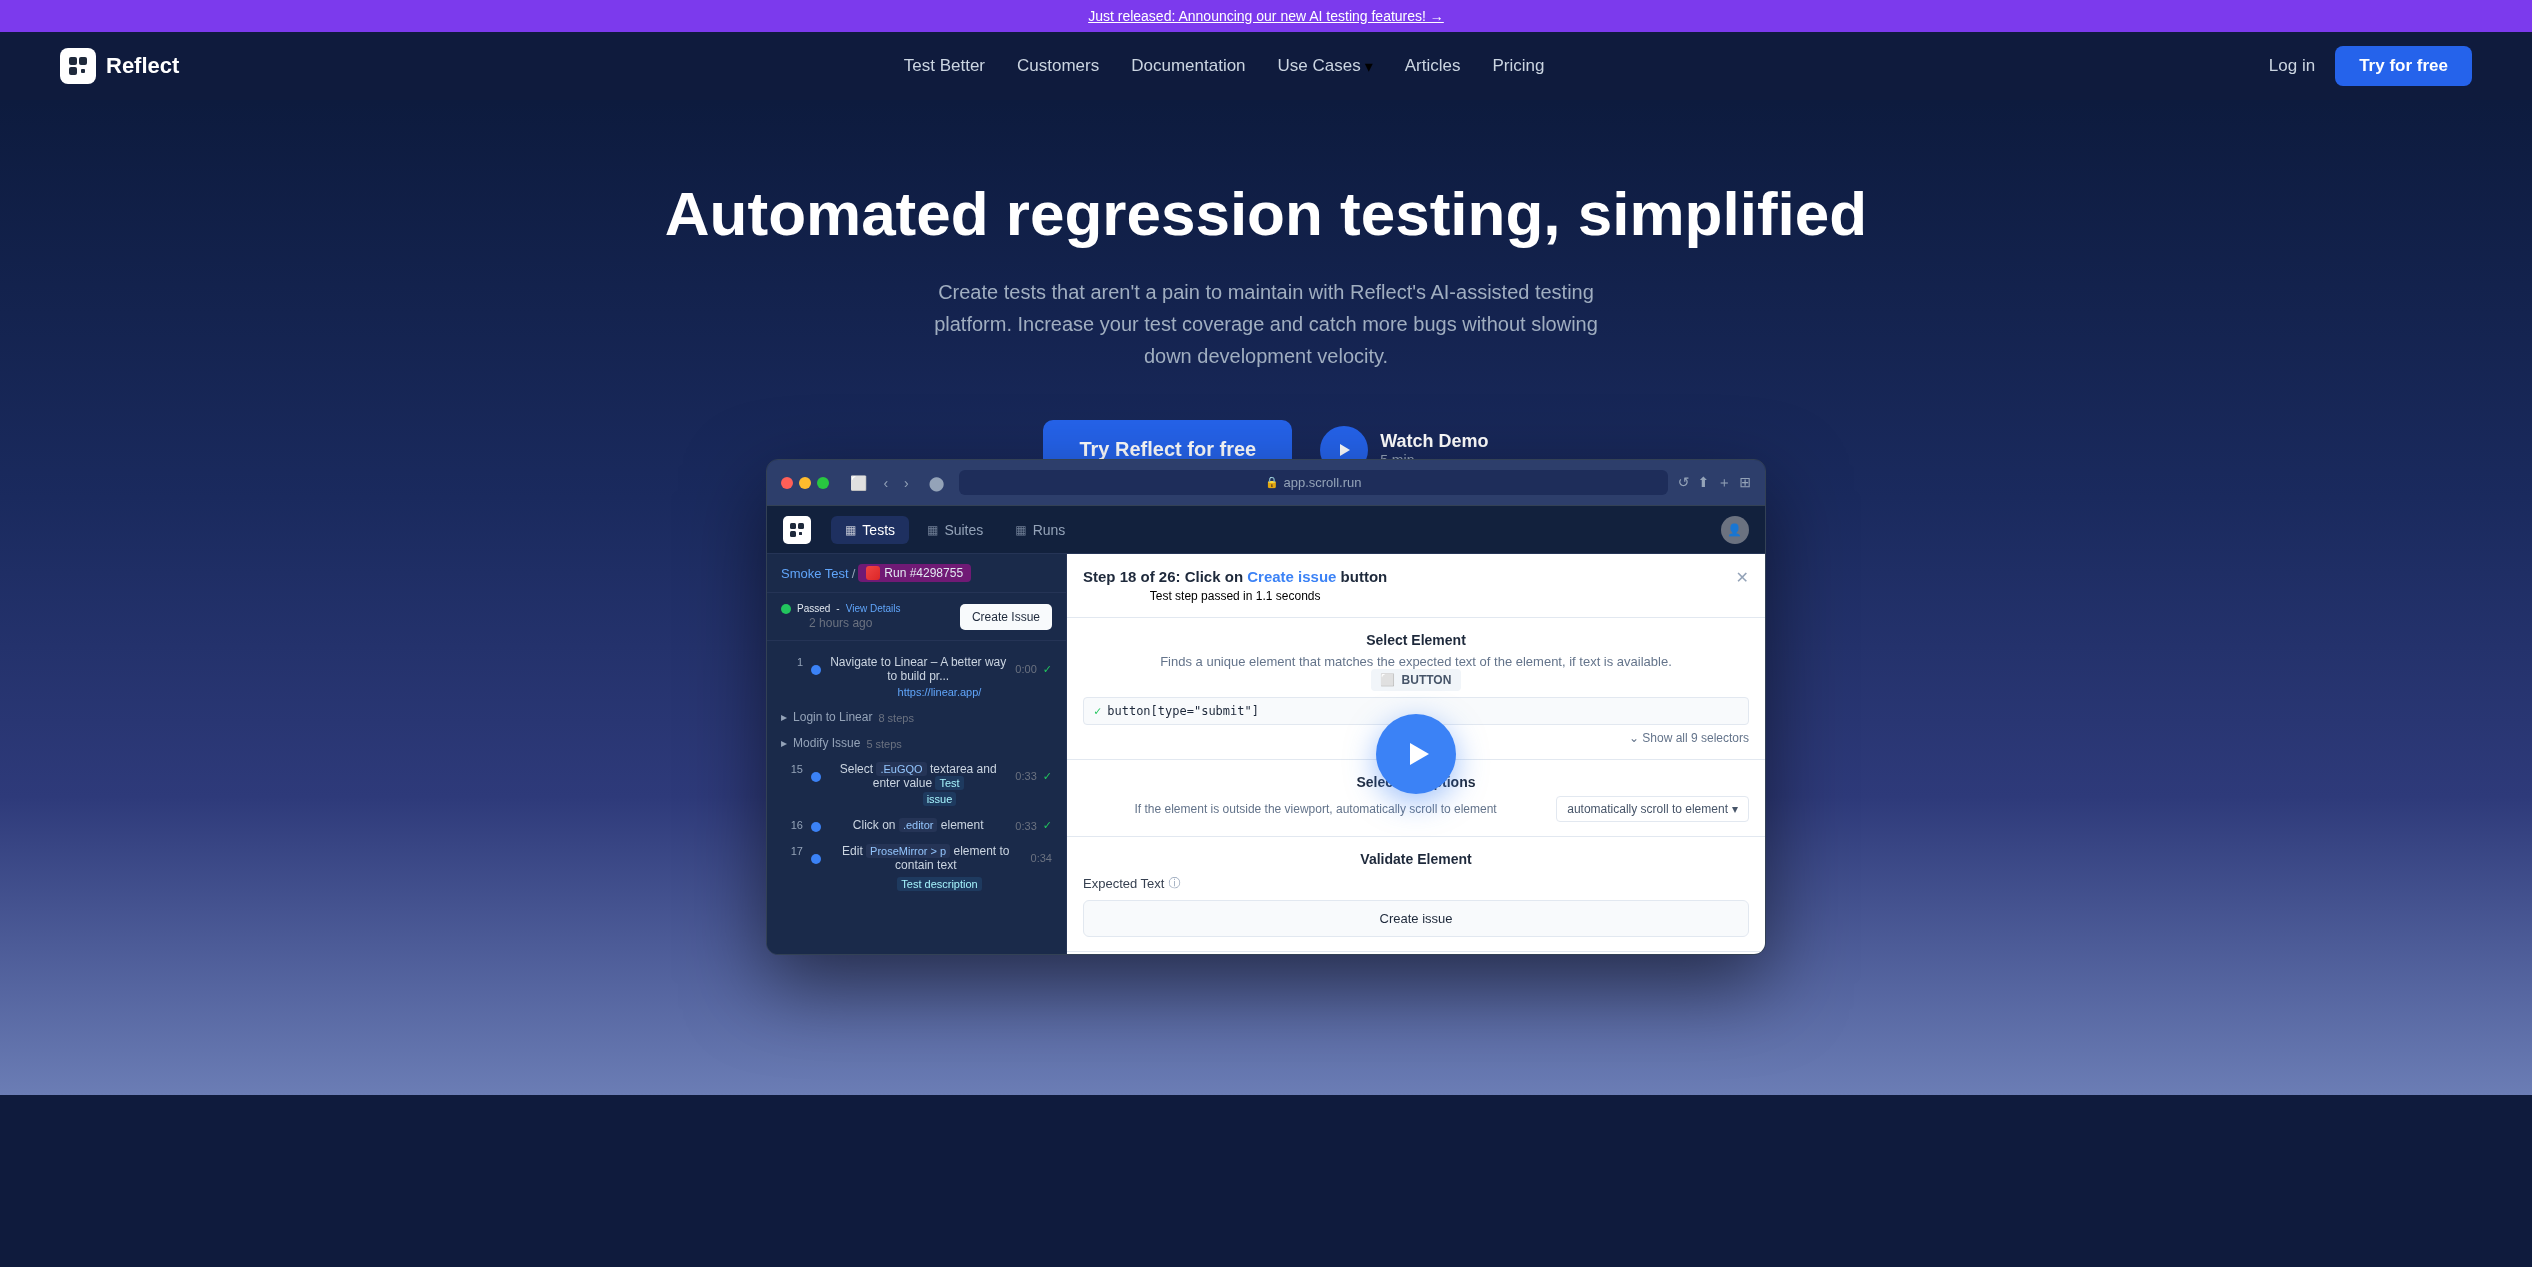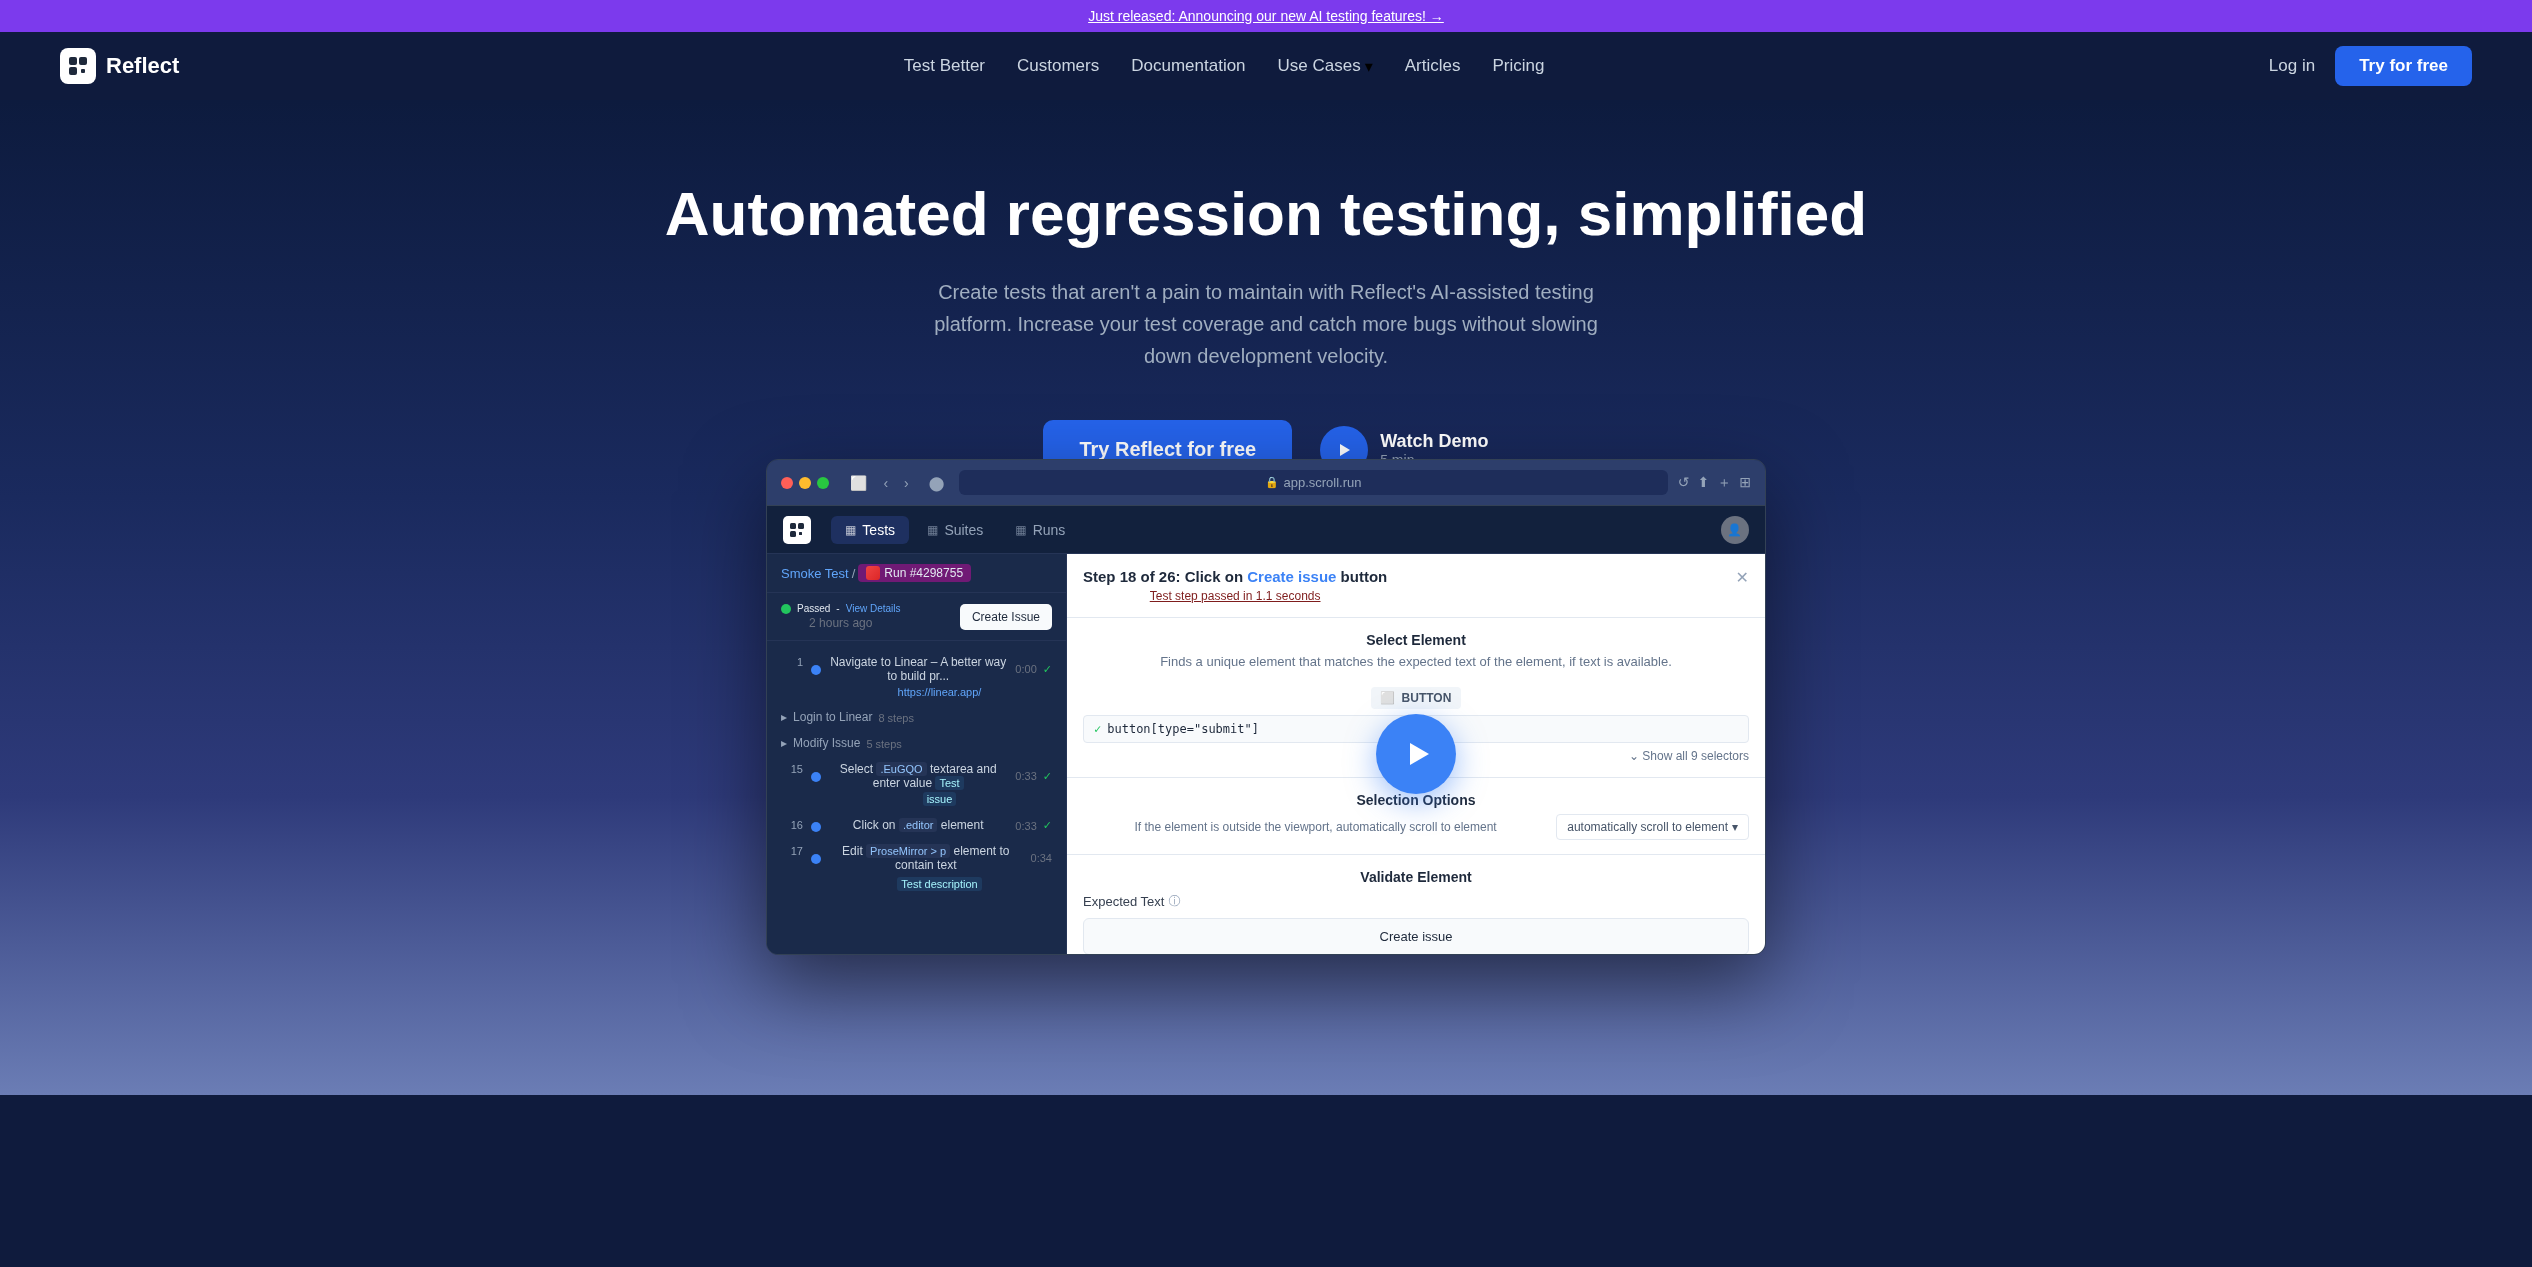--- a/index.html
+++ b/index.html
@@ -415,23 +415,22 @@
       font-size: 15px;
       font-weight: 600;
       color: #1e293b;
     }
     .step-create-issue {
       color: #3b82f6;
       font-weight: 600;
     }
     .step-detail-subtitle {
       font-size: 12px;
-      color: #7f1d1d;
+      color: #000000;
       margin-top: 4px;
-      text-decoration: underline;
     }
     .close-btn {
       color: #94a3b8;
       cursor: pointer;
       font-size: 16px;
       background: none;
       border: none;
     }
     .detail-section {
       padding: 14px 16px;
@@ -439,21 +438,21 @@
     }
     .detail-section-title {
       font-size: 14px;
       font-weight: 600;
       color: #1e293b;
       margin-bottom: 6px;
     }
     .detail-section-desc {
       font-size: 13px;
       color: #64748b;
-      margin-bottom: 18px;
+      margin-bottom: 0;
     }
     .selector-tag {
       display: inline-flex;
       align-items: center;
       gap: 6px;
       background: #f1f5f9;
       border-radius: 4px;
       padding: 4px 10px;
       font-size: 12px;
       color: #475569;

